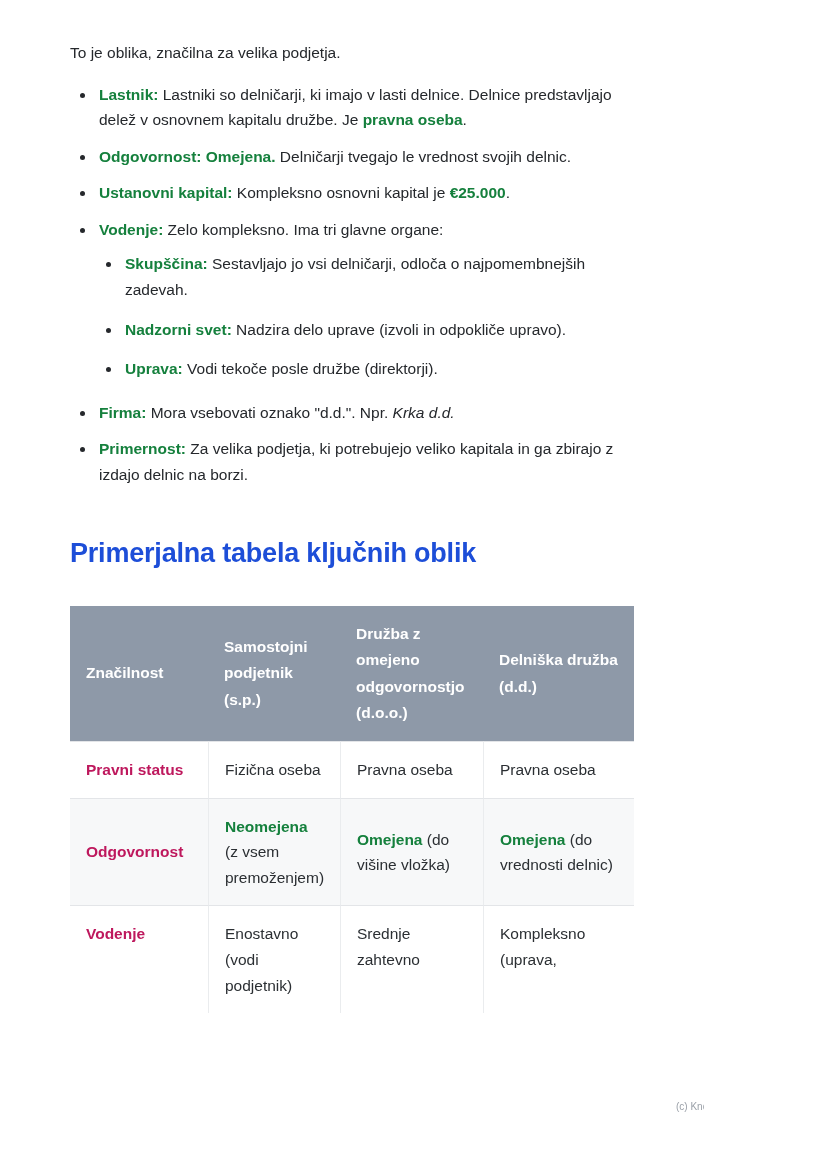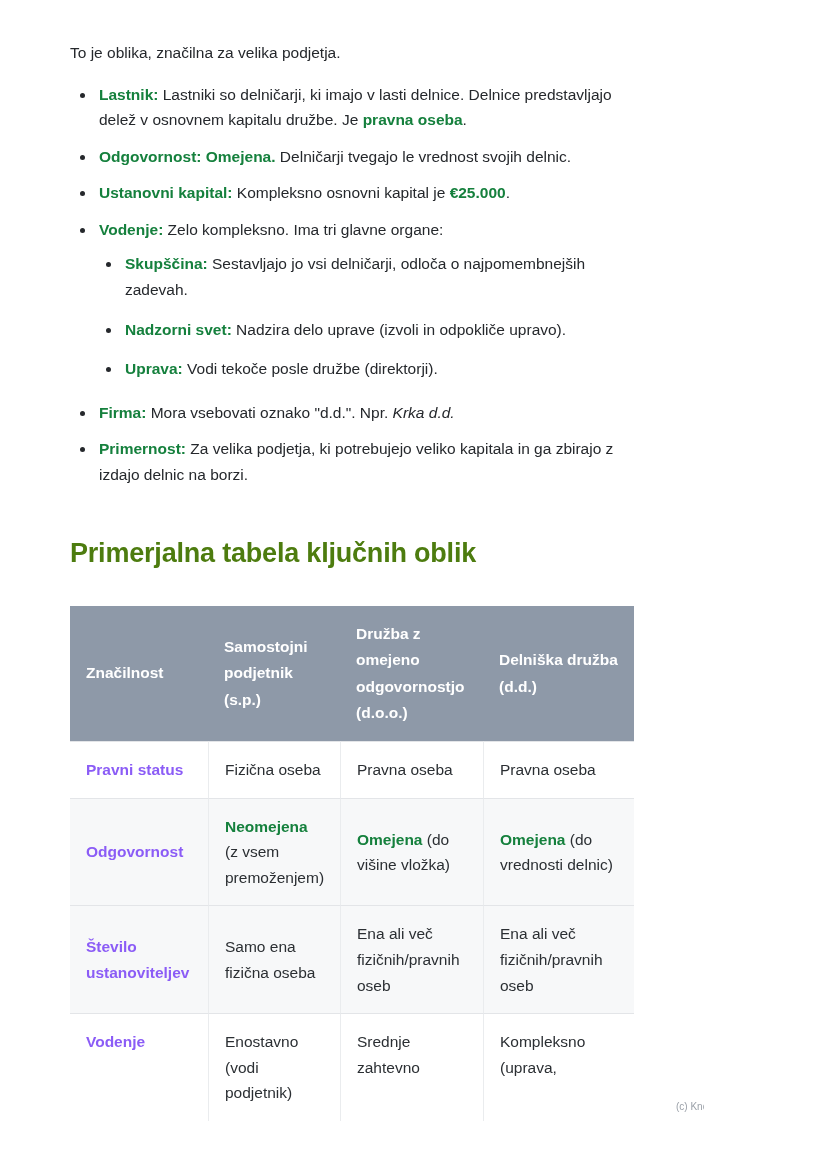--- a/index.html
+++ b/index.html
@@ -34,21 +34,21 @@
     padding-left: 23px;
     list-style-type: disc;
   }
   ul.sub > li { margin: 0 0 14px 0; padding-left: 3px; }
   li.firma { margin-top: 18px; }
   .b { font-weight: 700; color: #15803d; }
   .i { font-style: italic; }
   h2.section-heading {
     font-size: 27px;
     font-weight: 700;
-    color: #4d7c0f;
+    color: #1d4ed8;
     letter-spacing: -0.2px;
     margin: 44px 0 30px 0;
   }
   table.cmp {
     border-collapse: separate;
     border-spacing: 0;
     table-layout: fixed;
     width: 564px;
   }
   table.cmp th {
@@ -64,21 +64,21 @@
   table.cmp td {
     padding: 15px 16px;
     vertical-align: middle;
     border-top: 1px solid #e3e5e8;
     line-height: 1.65;
     color: #2b2f33;
     background: #ffffff;
   }
   table.cmp td.vline { border-left: 1px solid #eaecee; margin-left: 44px; }
   table.cmp tr.alt td { background: #f7f8f9; }
-  table.cmp td.feature { font-weight: 700; color: #8b5cf6; }
+  table.cmp td.feature { font-weight: 700; color: #be185d; }
   table.cmp tr.last td { vertical-align: top; }
   .page-edge-divider {
     position: absolute;
     left: 749px;
     top: 37px;
     width: 4px;
     height: 1134px;
     background: #e9ebed;
     border-radius: 2px;
     z-index: 1;
@@ -146,26 +146,20 @@
         </tr>
 
         <tr class="alt">
           <td class="feature">Odgovornost</td>
           <td class="vline"><span class="b">Neomejena</span><span> (z vsem premoženjem)</span></td>
           <td class="vline"><span class="b">Omejena</span><span> (do višine vložka)</span></td>
           <td class="vline"><span class="b">Omejena</span><span> (do vrednosti delnic)</span></td>
         </tr>
 
 
-        <tr class="alt">
-          <td class="feature">Število ustanoviteljev</td>
-          <td class="vline">Samo ena fizična oseba</td>
-          <td class="vline">Ena ali več fizičnih/pravnih oseb</td>
-          <td class="vline">Ena ali več fizičnih/pravnih oseb</td>
-        </tr>
 
         <tr class="last">
           <td class="feature">Vodenje</td>
           <td class="vline">Enostavno (vodi podjetnik)</td>
           <td class="vline">Srednje zahtevno</td>
           <td class="vline">Kompleksno (uprava,</td>
         </tr>
       </tbody>
     </table>
 

